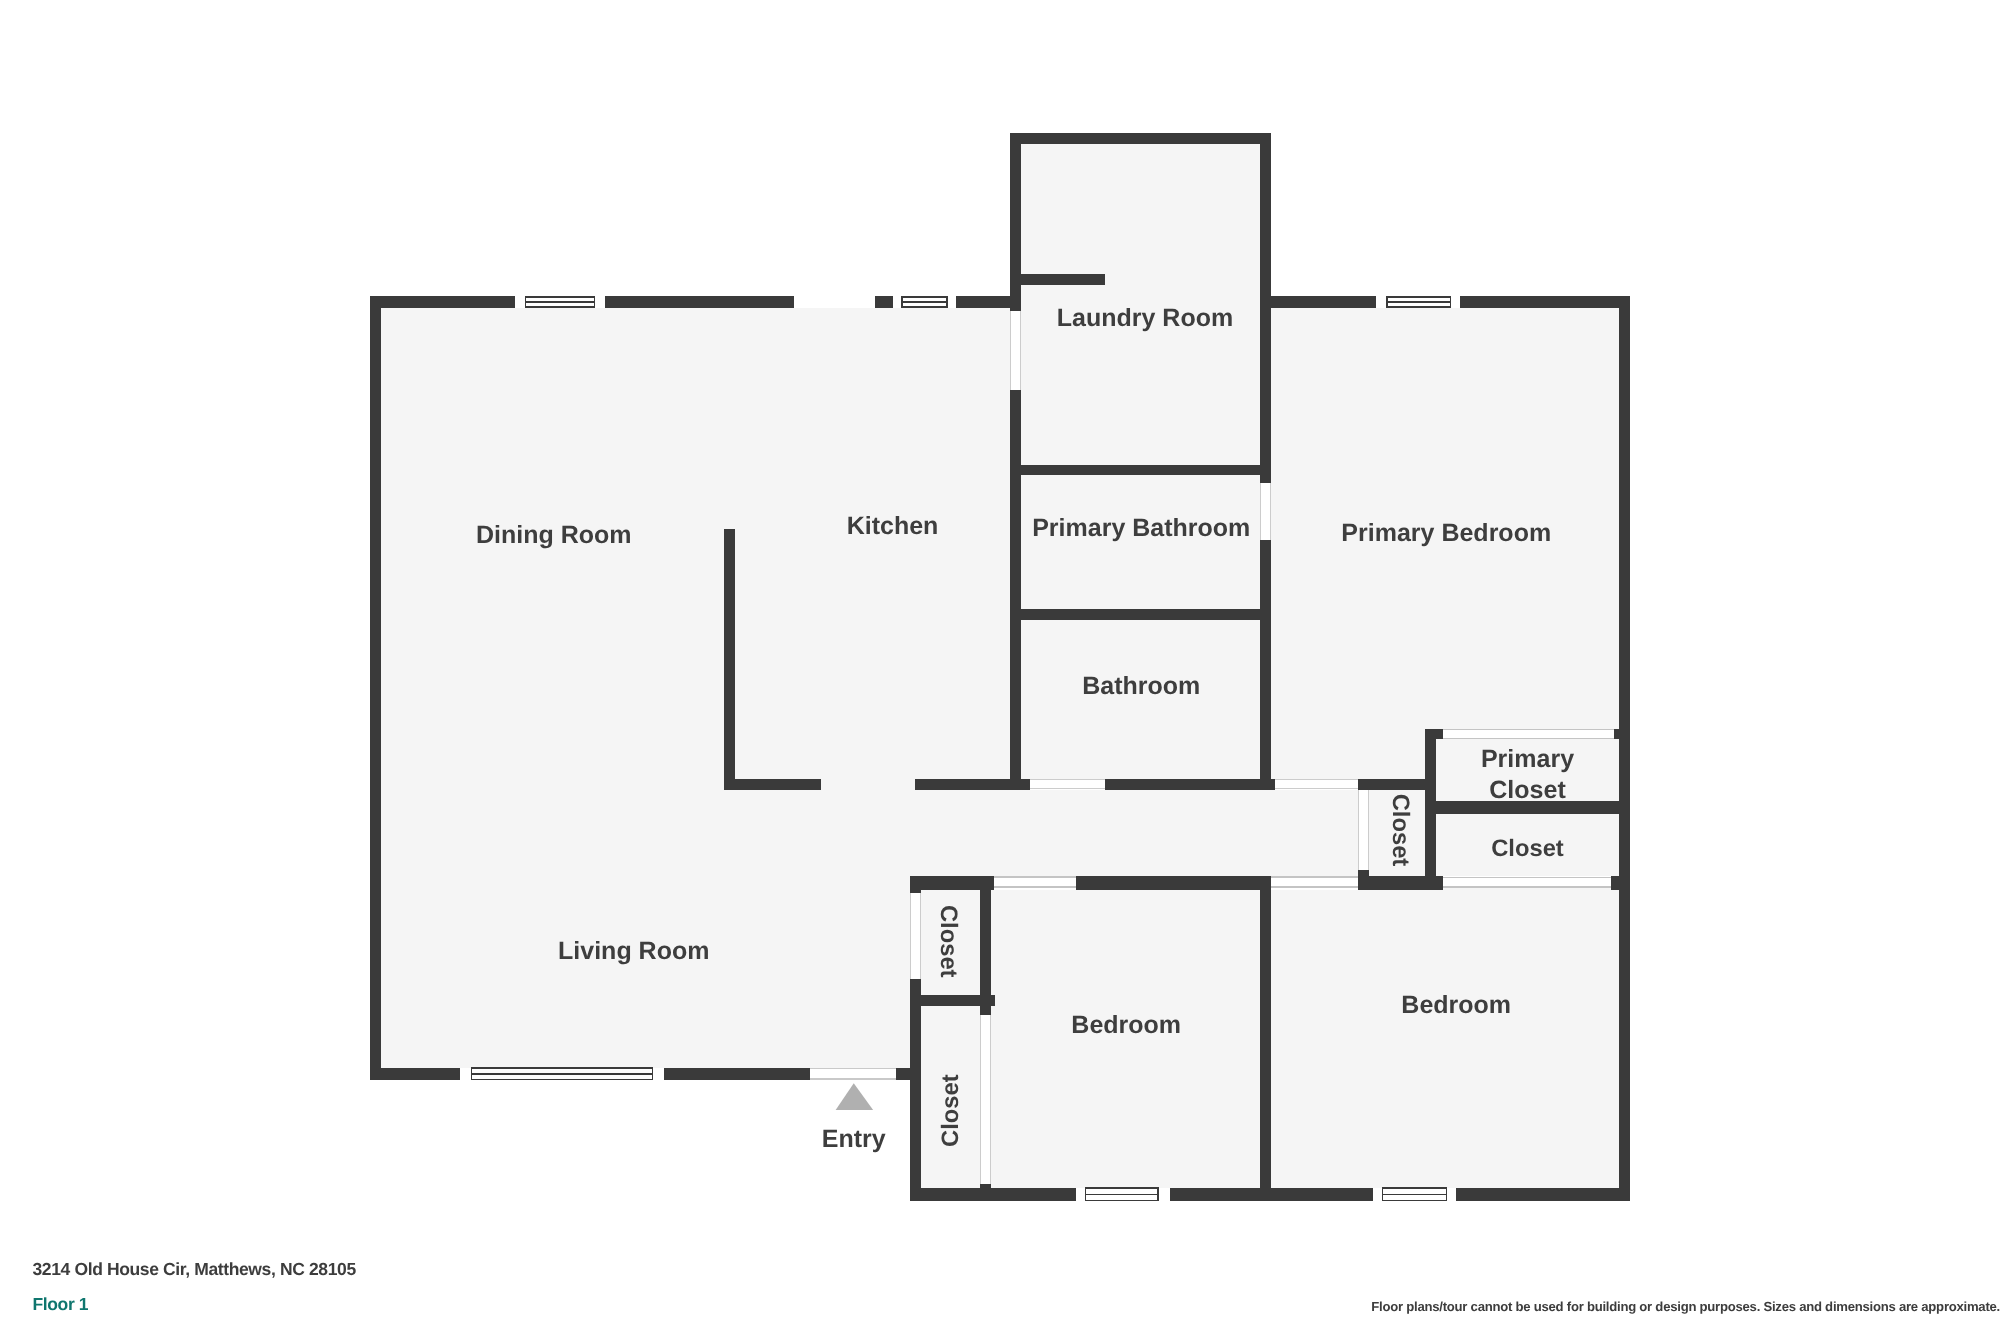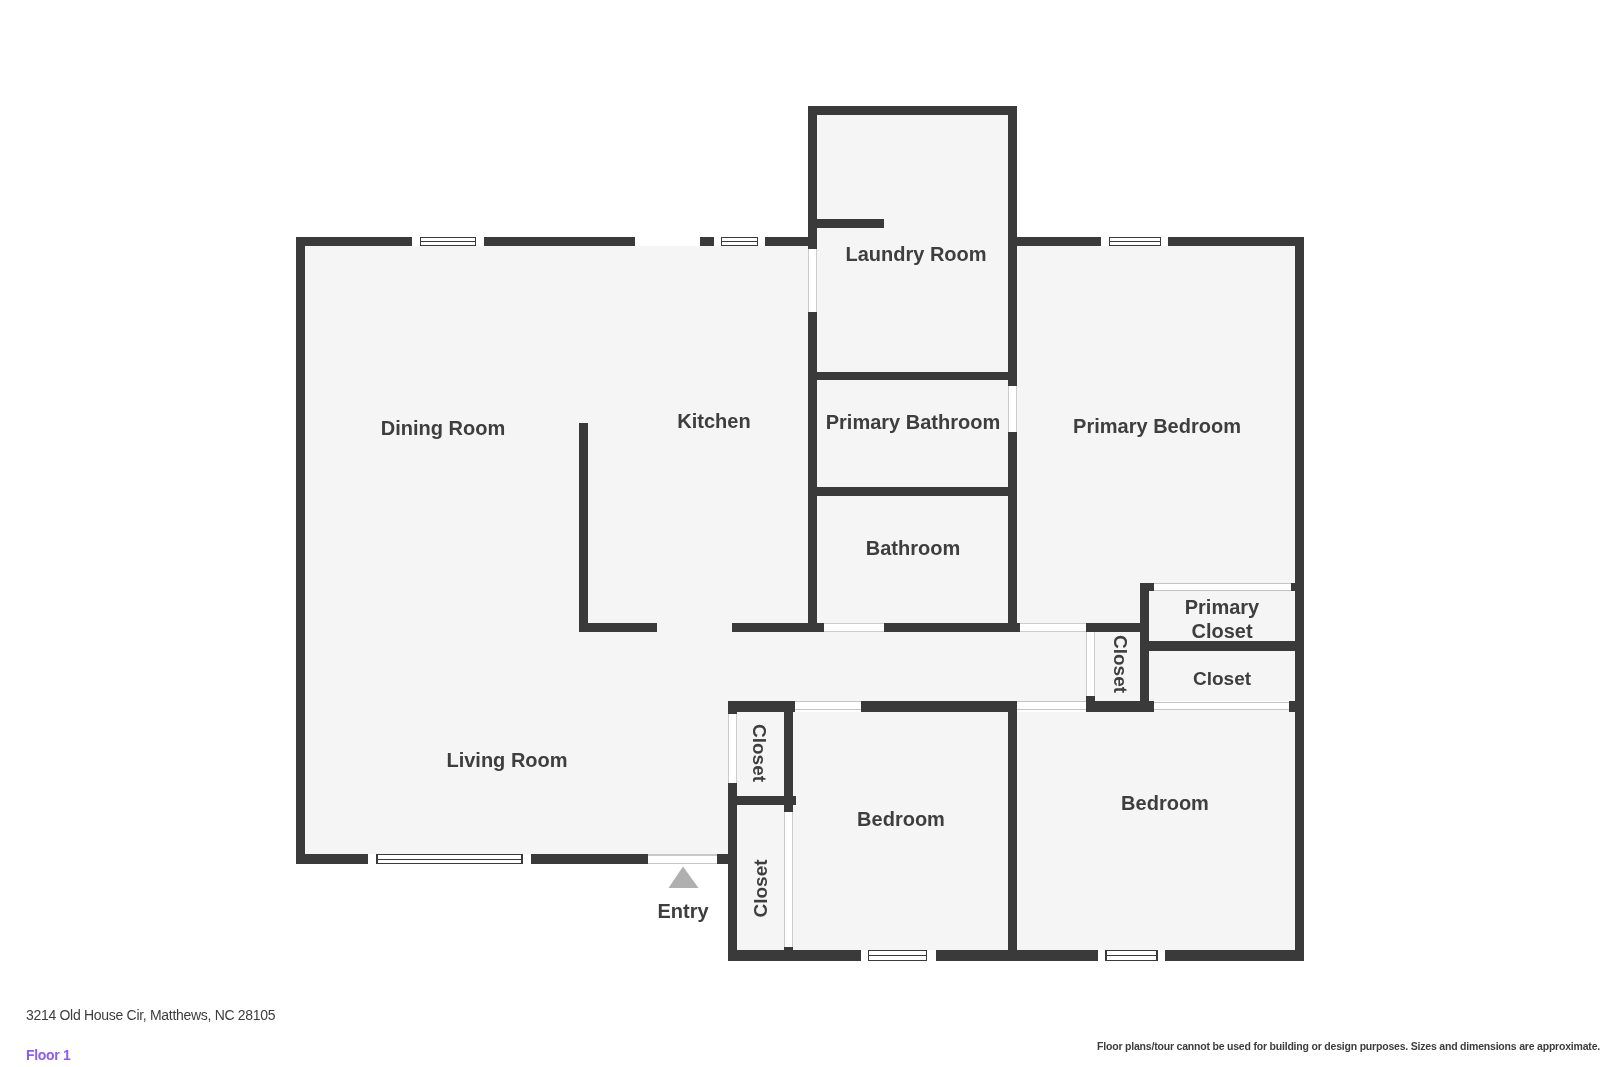--- a/index.html
+++ b/index.html
@@ -1,18 +1,18 @@
 <!DOCTYPE html>
 <html><head>
 <meta charset="utf-8">
 <style>
   html,body{margin:0;padding:0;background:#ffffff;}
   body{width:1600px;height:1067px;position:relative;font-family:"Liberation Sans",sans-serif;}
-  .addr{position:absolute;left:26px;top:1007px;font-weight:normal;font-size:14px;color:#3d3d3d;letter-spacing:-0.3px;}
-  .floor1{position:absolute;left:26px;top:1035px;font-weight:bold;font-size:14px;color:#8b5cf6;letter-spacing:-0.3px;margin-top:12px;}
+  .addr{position:absolute;left:26px;top:1007px;font-weight:bold;font-size:14px;color:#3d3d3d;letter-spacing:-0.3px;}
+  .floor1{position:absolute;left:26px;top:1035px;font-weight:bold;font-size:14px;color:#0f766e;letter-spacing:-0.3px;}
   .disc{position:absolute;left:0px;top:1040px;width:1600px;text-align:right;font-weight:bold;font-size:10.5px;color:#3d3d3d;letter-spacing:-0.2px;}
 </style>
 </head>
 <body>
 
 <svg width="1600" height="1067" viewBox="0 0 1600 1067" xmlns="http://www.w3.org/2000/svg">
   <g shape-rendering="crispEdges">
 
   <rect x="300" y="242" width="1000" height="616" fill="#f5f5f5"></rect>
 

